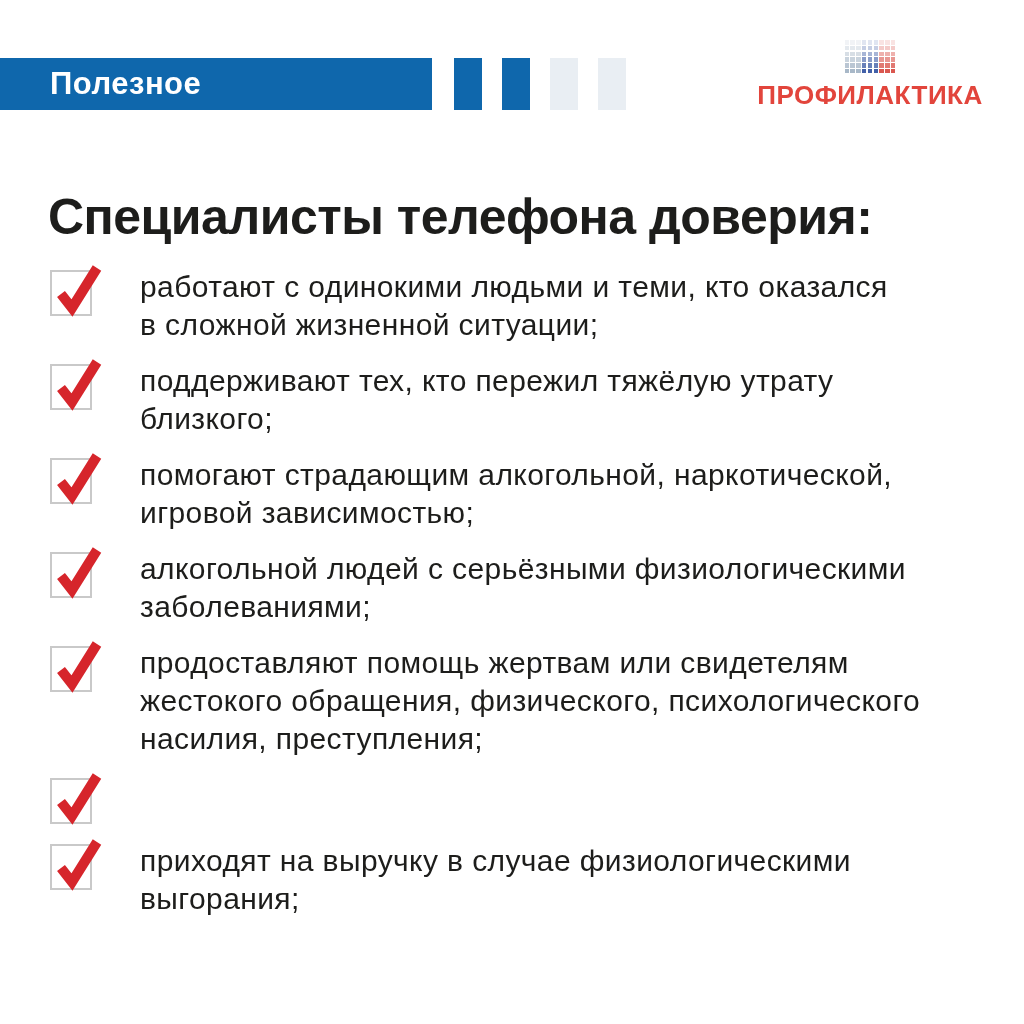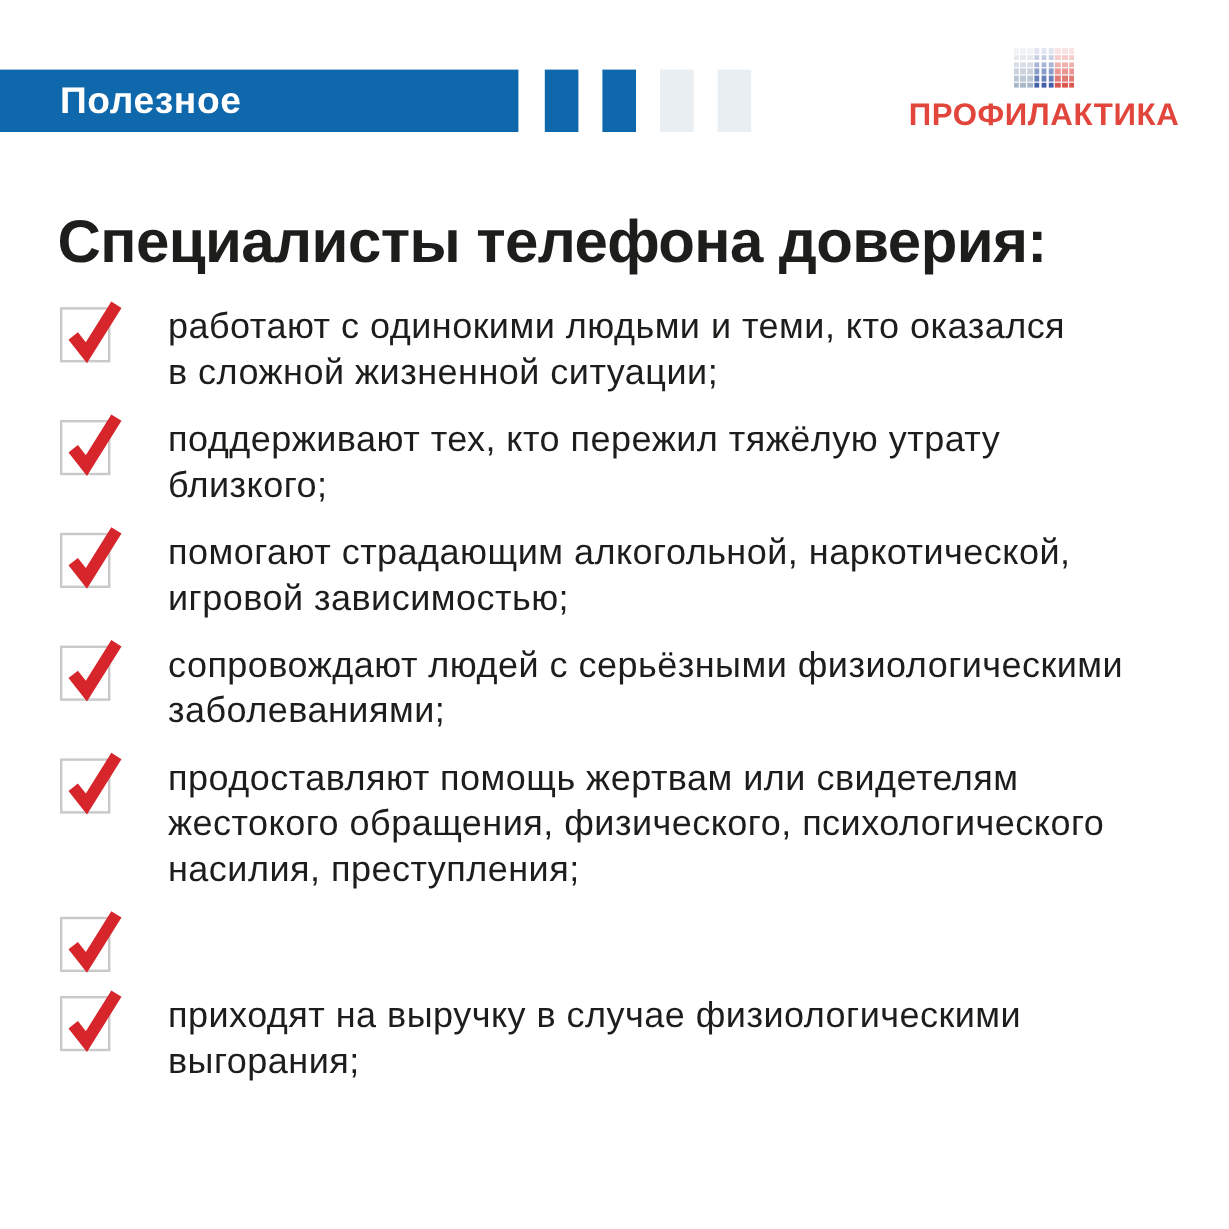--- a/index.html
+++ b/index.html
@@ -68,32 +68,32 @@
     color: #8ba3bd;
     font-size: 16.5px;
     letter-spacing: 0.8px;
     margin-top: 3px;
     white-space: nowrap;
   }
 
   
   .page-title {
     position: absolute;
-    left: 48px; top: 172px;
+    left: 48px; top: 188px;
     color: #1d1d1b;
     font-size: 50px;
     font-weight: 800;
     letter-spacing: -0.5px;
     white-space: nowrap;
   }
 
   
   .checklist {
     position: absolute;
-    left: 50px; top: 254px;
+    left: 50px; top: 268px;
     width: 940px;
     display: flex;
     flex-direction: column;
     gap: 18px;
   }
   .check-item {
     display: flex;
     align-items: flex-start;
     gap: 48px;
   }
@@ -225,21 +225,21 @@
       <span class="item-text">помогают страдающим алкогольной, наркотической,
 игровой зависимостью;</span>
     </div>
 
     <div class="check-item">
       <span class="checkbox">
         <svg class="check-svg" viewBox="0 0 46 56">
           <path d="M6 31 L17 45 L42 5" fill="none" stroke="#d6252b" stroke-width="10"></path>
         </svg>
       </span>
-      <span class="item-text">сопровождают людей с серьёзными физиологическими
+      <span class="item-text">алкогольной людей с серьёзными физиологическими
 заболеваниями;</span>
     </div>
 
     <div class="check-item">
       <span class="checkbox">
         <svg class="check-svg" viewBox="0 0 46 56">
           <path d="M6 31 L17 45 L42 5" fill="none" stroke="#d6252b" stroke-width="10"></path>
         </svg>
       </span>
       <span class="item-text">продоставляют помощь жертвам или свидетелям

